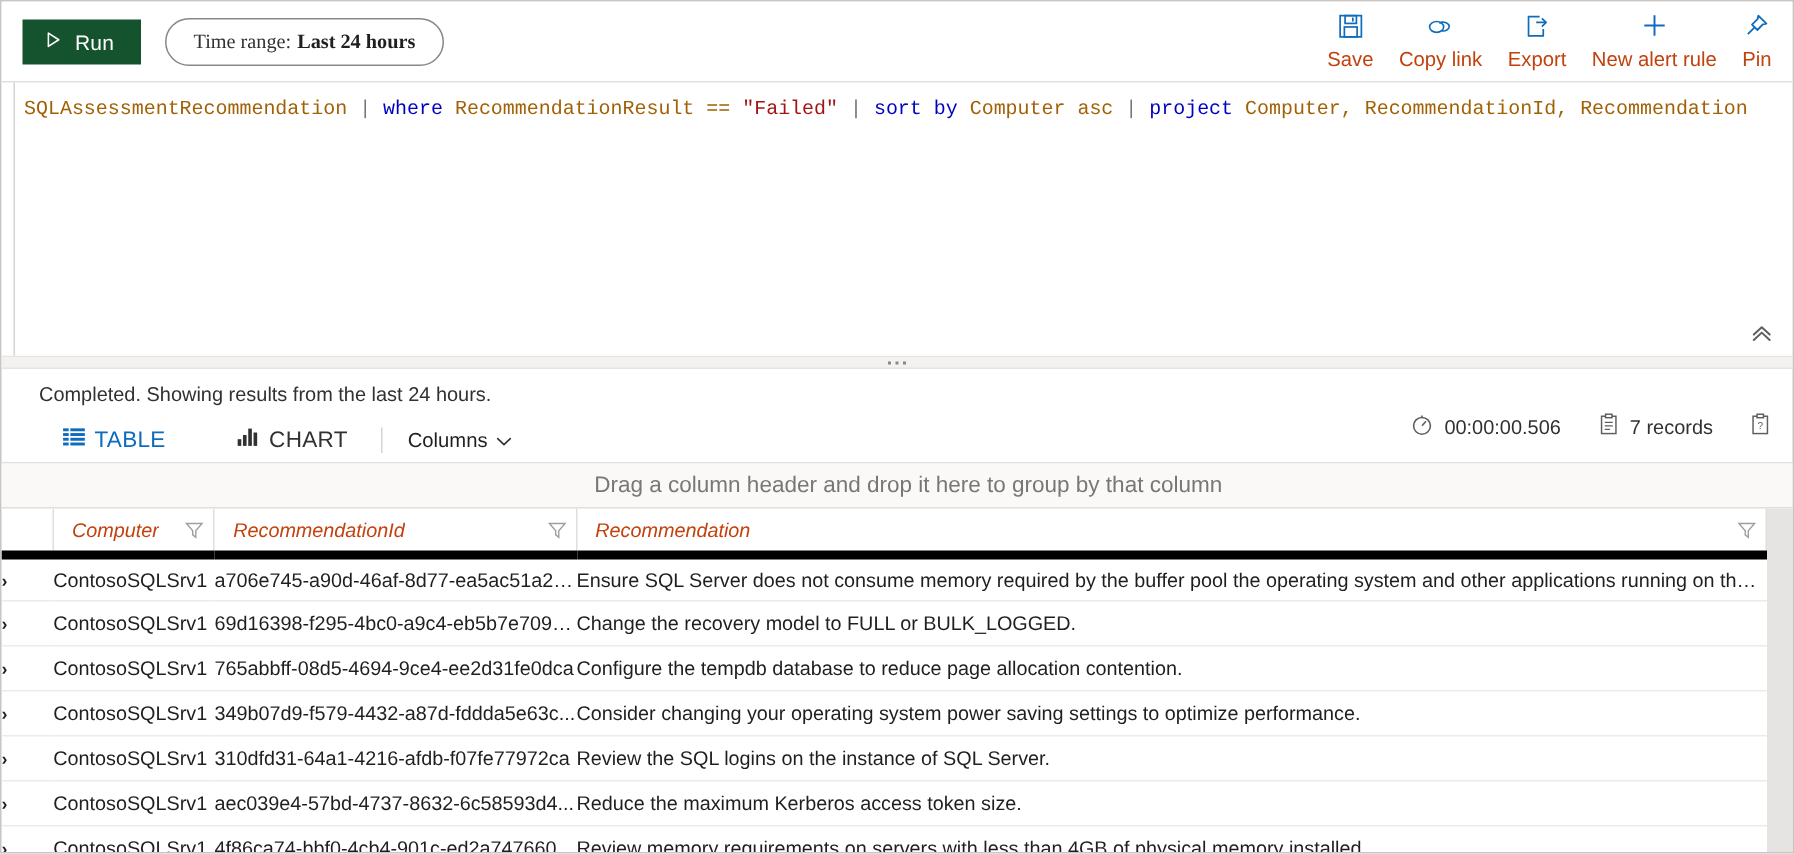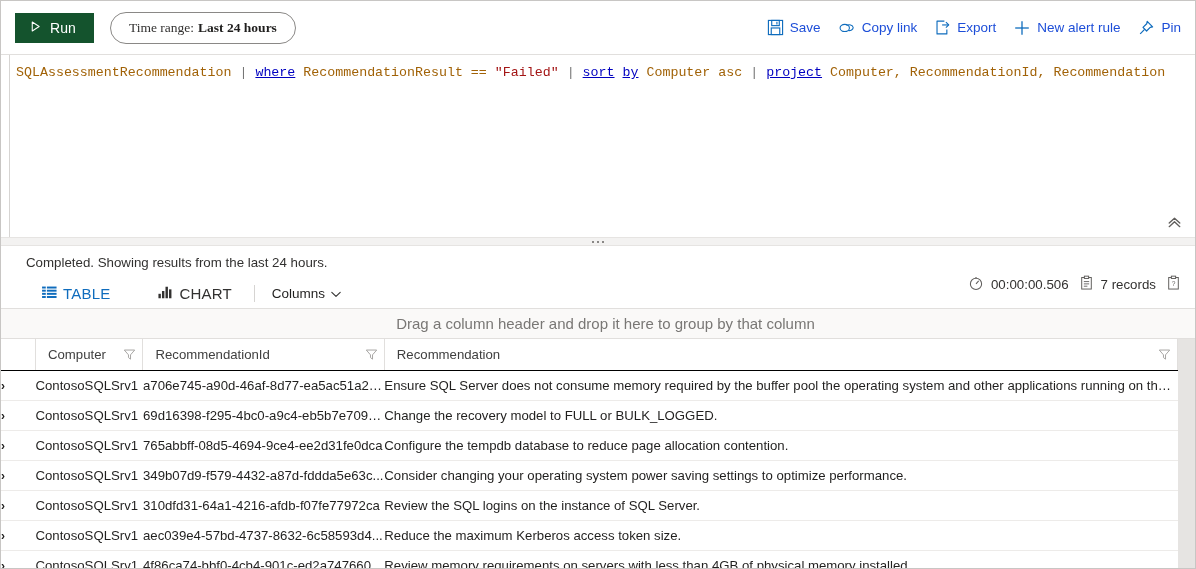--- a/index.html
+++ b/index.html
@@ -64,23 +64,24 @@
     margin-left: auto;
     display: flex;
     align-items: center;
     gap: 17px;
   }
   .tb-item {
     display: flex;
     align-items: center;
     gap: 6px;
     font-size: 13.5px;
-    color: #1d4ed8;
+    color: #c2410c;
     cursor: pointer;
     white-space: nowrap;
+    flex-direction: column;
   }
   .tb-item svg { display: block; }
 
   
   .query-area {
     position: relative;
     height: 183px;
     border-top: 1px solid #e1dfdd;
     background: #fff;
     box-sizing: border-box;
@@ -93,21 +94,21 @@
     box-sizing: border-box;
   }
   .query-text {
     padding: 8px 0 0 15px;
     font-family: "Liberation Mono", "DejaVu Sans Mono", monospace;
     font-size: 13.3px;
     line-height: 20px;
     white-space: nowrap;
     color: #1a1a1a;
   }
-  .kw { color: #0000c0; text-decoration: underline; }
+  .kw { color: #0000c0; }
   .str { color: #a31515; }
   .pipe { color: #767676; }
   .ident { color: #a16207; }
 
   .collapse-chevron {
     position: absolute;
     right: 12px;
     bottom: 6px;
     cursor: pointer;
     line-height: 0;
@@ -139,21 +140,21 @@
     align-items: center;
     padding: 0 14px 0 25px;
     box-sizing: border-box;
     font-size: 13.3px;
     color: #323130;
   }
   .status-right {
     margin-left: auto;
     display: flex;
     align-items: center;
-    gap: 10px;
+    gap: 24px;
     color: #323130;
     margin-top: 44px;
   }
   .status-chip {
     display: flex;
     align-items: center;
     gap: 7px;
     font-size: 13.3px;
     white-space: nowrap;
   }
@@ -222,25 +223,26 @@
     font-size: 13.2px;
   }
   table.results th, table.results td {
     text-align: left;
     font-weight: normal;
     padding: 0;
     box-sizing: border-box;
   }
   table.results thead th {
     height: 31px;
-    border-bottom: 1px solid #000000;
+    border-bottom: 6px solid #000000;
     border-right: 1px solid #e1dfdd;
-    color: #404040;
+    color: #c2410c;
     font-size: 13.2px;
     vertical-align: middle;
+    font-style: italic;
   }
   th.col-exp { width: 34px; border-right: 1px solid #e1dfdd; }
   th.col-computer { width: 106px; }
   th.col-recid { width: 238px; }
   th.col-rec { width: 782px; border-right: none; }
   .th-inner {
     display: flex;
     align-items: center;
     height: 100%;
     padding: 0 6px 0 12px;

